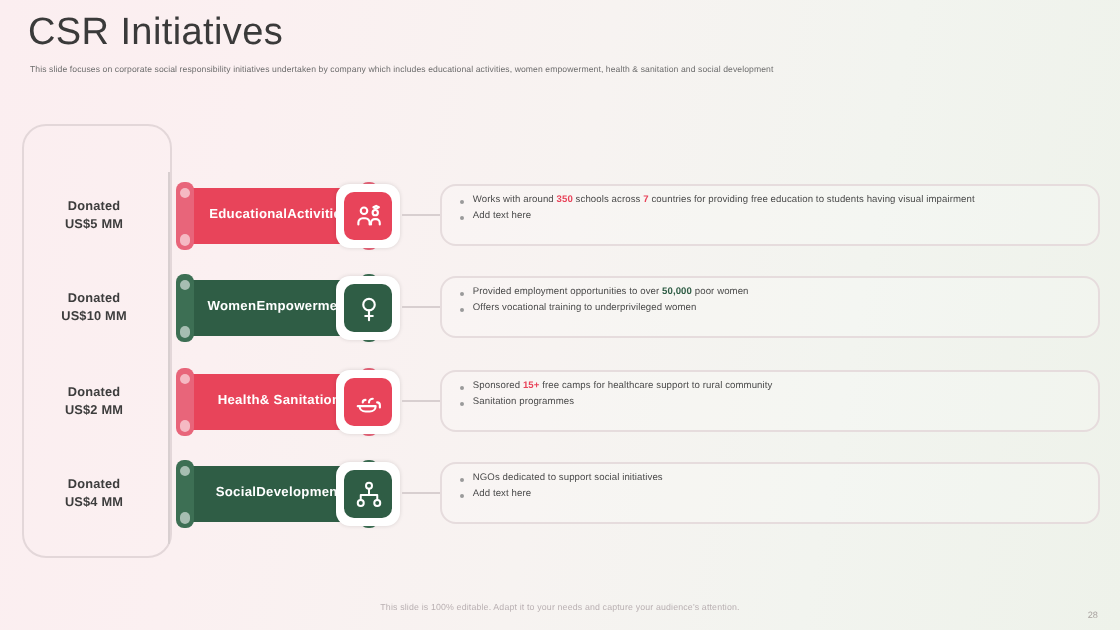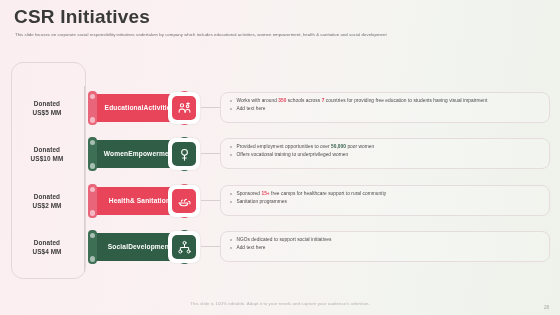--- a/index.html
+++ b/index.html
@@ -20,21 +20,21 @@
     background: linear-gradient(100deg, #fbeef0 0%, #fbf0f1 22%, #f7f3f1 50%, #f2f4ef 74%, #eef2ea 100%);
     overflow: hidden;
   }
 
   
   .page-title {
     position: absolute;
     left: 14px;
     top: 6px;
     font-size: 19px;
-    font-weight: 700;
+    font-weight: 400;
     letter-spacing: 0.2px;
     color: #3a3a3a;
     white-space: nowrap;
   }
   .page-subtitle {
     position: absolute;
     left: 15px;
     top: 32px;
     width: 530px;
     font-size: 4.3px;

